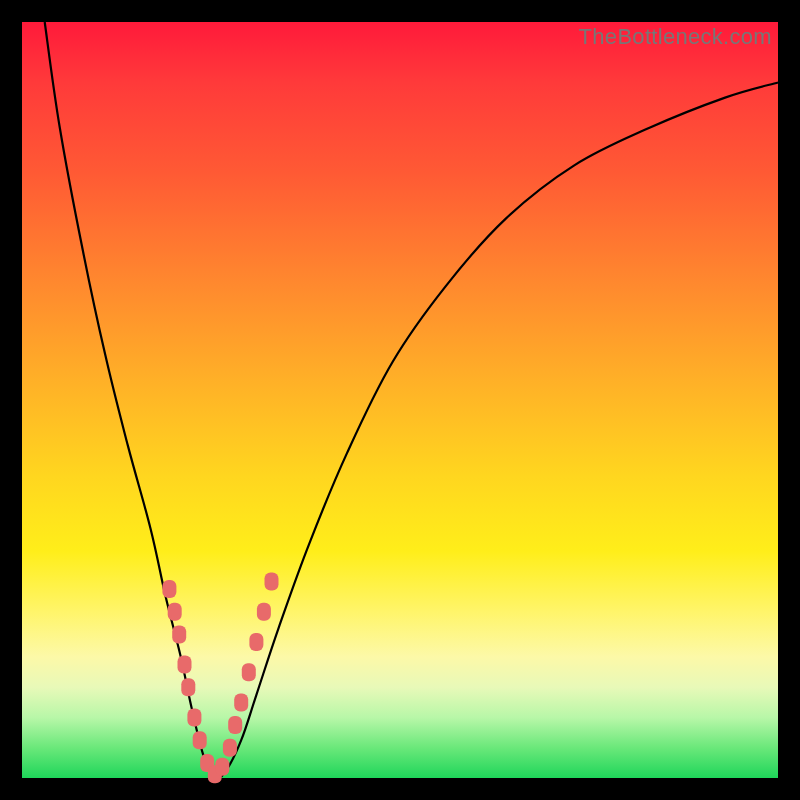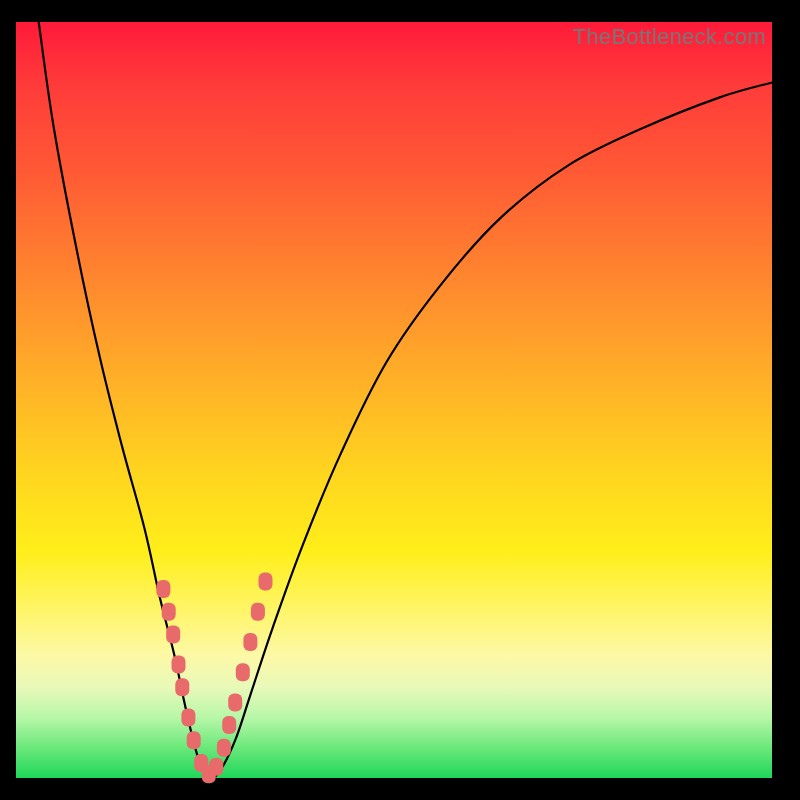--- a/index.html
+++ b/index.html
@@ -6,21 +6,21 @@
     margin: 0;
     padding: 0;
     width: 800px;
     height: 800px;
     overflow: hidden;
     background: #000;
     font-family: Arial, Helvetica, sans-serif;
   }
   .frame {
     position: absolute;
-    left: 16px;
+    left: 22px;
     top: 22px;
     width: 756px;
     height: 652px;
     background: #000;
   }
   .plot {
     position: absolute;
     left: 0;
     top: 0;
     width: 756px;

